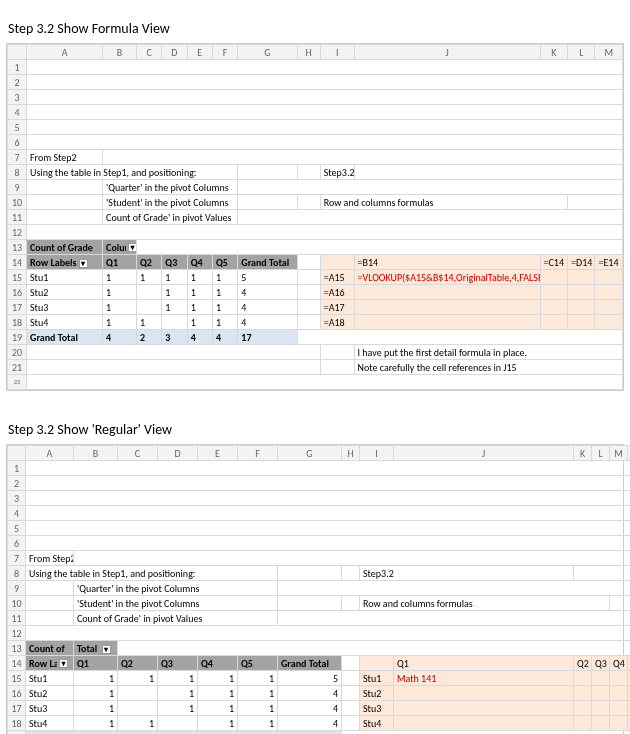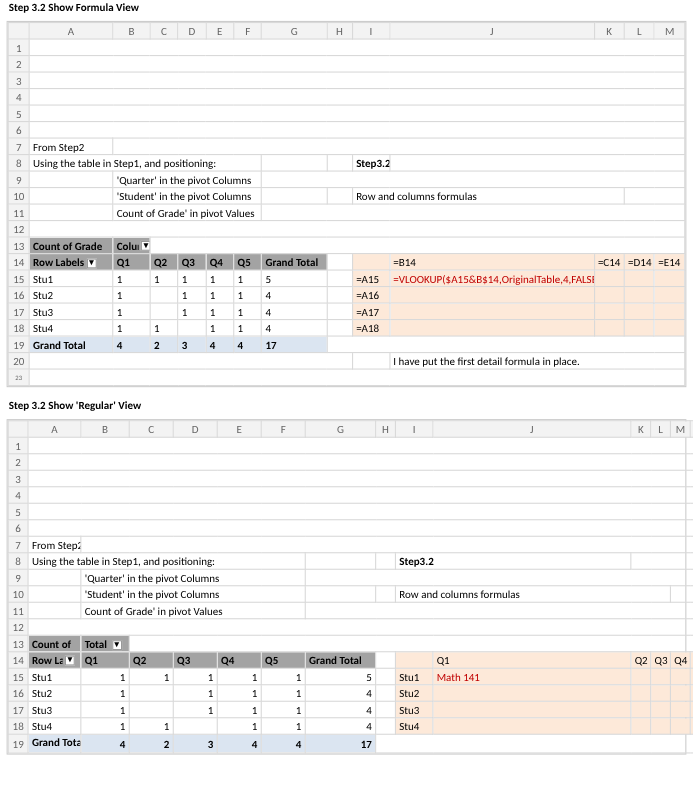--- a/index.html
+++ b/index.html
@@ -1,29 +1,29 @@
 <!DOCTYPE html>
 <html><head>
 <meta charset="utf-8">
 <style>
   * { box-sizing: border-box; margin: 0; padding: 0; }
   body { font-family: Calibri, Arial, sans-serif; font-size: 11px; color: #000; background: #fff; width: 630px; }
-  .section-title { font-size: 10px; font-weight: bold; padding: 0 8px 4px; }
+  .section-title { font-size: 14px; font-weight: normal; padding: 20px 8px 4px; }
   .sheet { border: 1px solid #ccc; margin: 2px 6px 10px; background: #fff; }
   table { border-collapse: collapse; table-layout: fixed; width: 100%; }
   td, th { border: 1px solid #d9d9d9; height: 15px; font-size: 10px; padding: 0 3px; overflow: hidden; white-space: nowrap; text-align: left; vertical-align: middle; }
   th { background: #f3f3f3; color: #666; text-align: center; font-weight: normal; }
   .rowhdr { background: #f3f3f3; color: #666; text-align: center; width: 18px; }
   .corner { background: #f3f3f3; width: 18px; }
   .pivot-hdr { background: #a3a3a3; font-weight: bold; }
   .pivot-total { background: #dbe5f1; font-weight: bold; }
   .hl { background: #fde9d9; margin-left: 20px; }
   .hl-red { background: #fde9d9; color: #c00000; }
   .red { color: #c00000; }
-  .bold { font-weight: bold; }
+  .bold { font-weight: normal; }
   .num { text-align: right; }
   .dd { display:inline-block; border:1px solid #999; width:9px; height:9px; line-height:7px; font-size:8px; text-align:center; vertical-align:middle; margin-left:2px; background:#fff;}
   
   .t1 col.cA { width: 72px; } .t1 col.cB { width: 32px; } .t1 col.cC,.t1 col.cD,.t1 col.cE,.t1 col.cF { width: 24px; }
   .t1 col.cG { width: 56px; } .t1 col.cH { width: 22px; } .t1 col.cI { width: 32px; }
   .t1 col.cJ { width: 176px; } .t1 col.cK,.t1 col.cL,.t1 col.cM { width: 26px; }
   
   .t2 col.cA { width: 48px; } .t2 col.cB { width: 44px; } .t2 col.cC,.t2 col.cD,.t2 col.cE,.t2 col.cF { width: 40px; }
   .t2 col.cG { width: 64px; } .t2 col.cH { width: 18px; } .t2 col.cI { width: 34px; }
   .t2 col.cJ { width: 180px; } .t2 col.cK,.t2 col.cL,.t2 col.cM,.t2 col.cN { width: 18px; }
@@ -225,20 +225,26 @@
           <td class="pivot-total">4</td>
           <td class="pivot-total">17</td>
           <td colspan="6"></td>
         </tr>
 <tr>
           <td class="rowhdr">20</td>
           <td colspan="8"></td>
           <td></td>
           <td colspan="4">I have put the first detail formula in place.</td>
         </tr>
+<tr>
+          <td class="rowhdr">21</td>
+          <td colspan="8"></td>
+          <td></td>
+          <td colspan="4">Note carefully the cell references in J15</td>
+        </tr>
 <tr style="height:6px">
           <td class="rowhdr" style="font-size:6px">23</td>
           <td colspan="13"></td>
         </tr>
 </tbody>
     </table>
 </div>
 
 <div class="section-title">Step 3.2 Show 'Regular' View</div>
 <div class="sheet">

